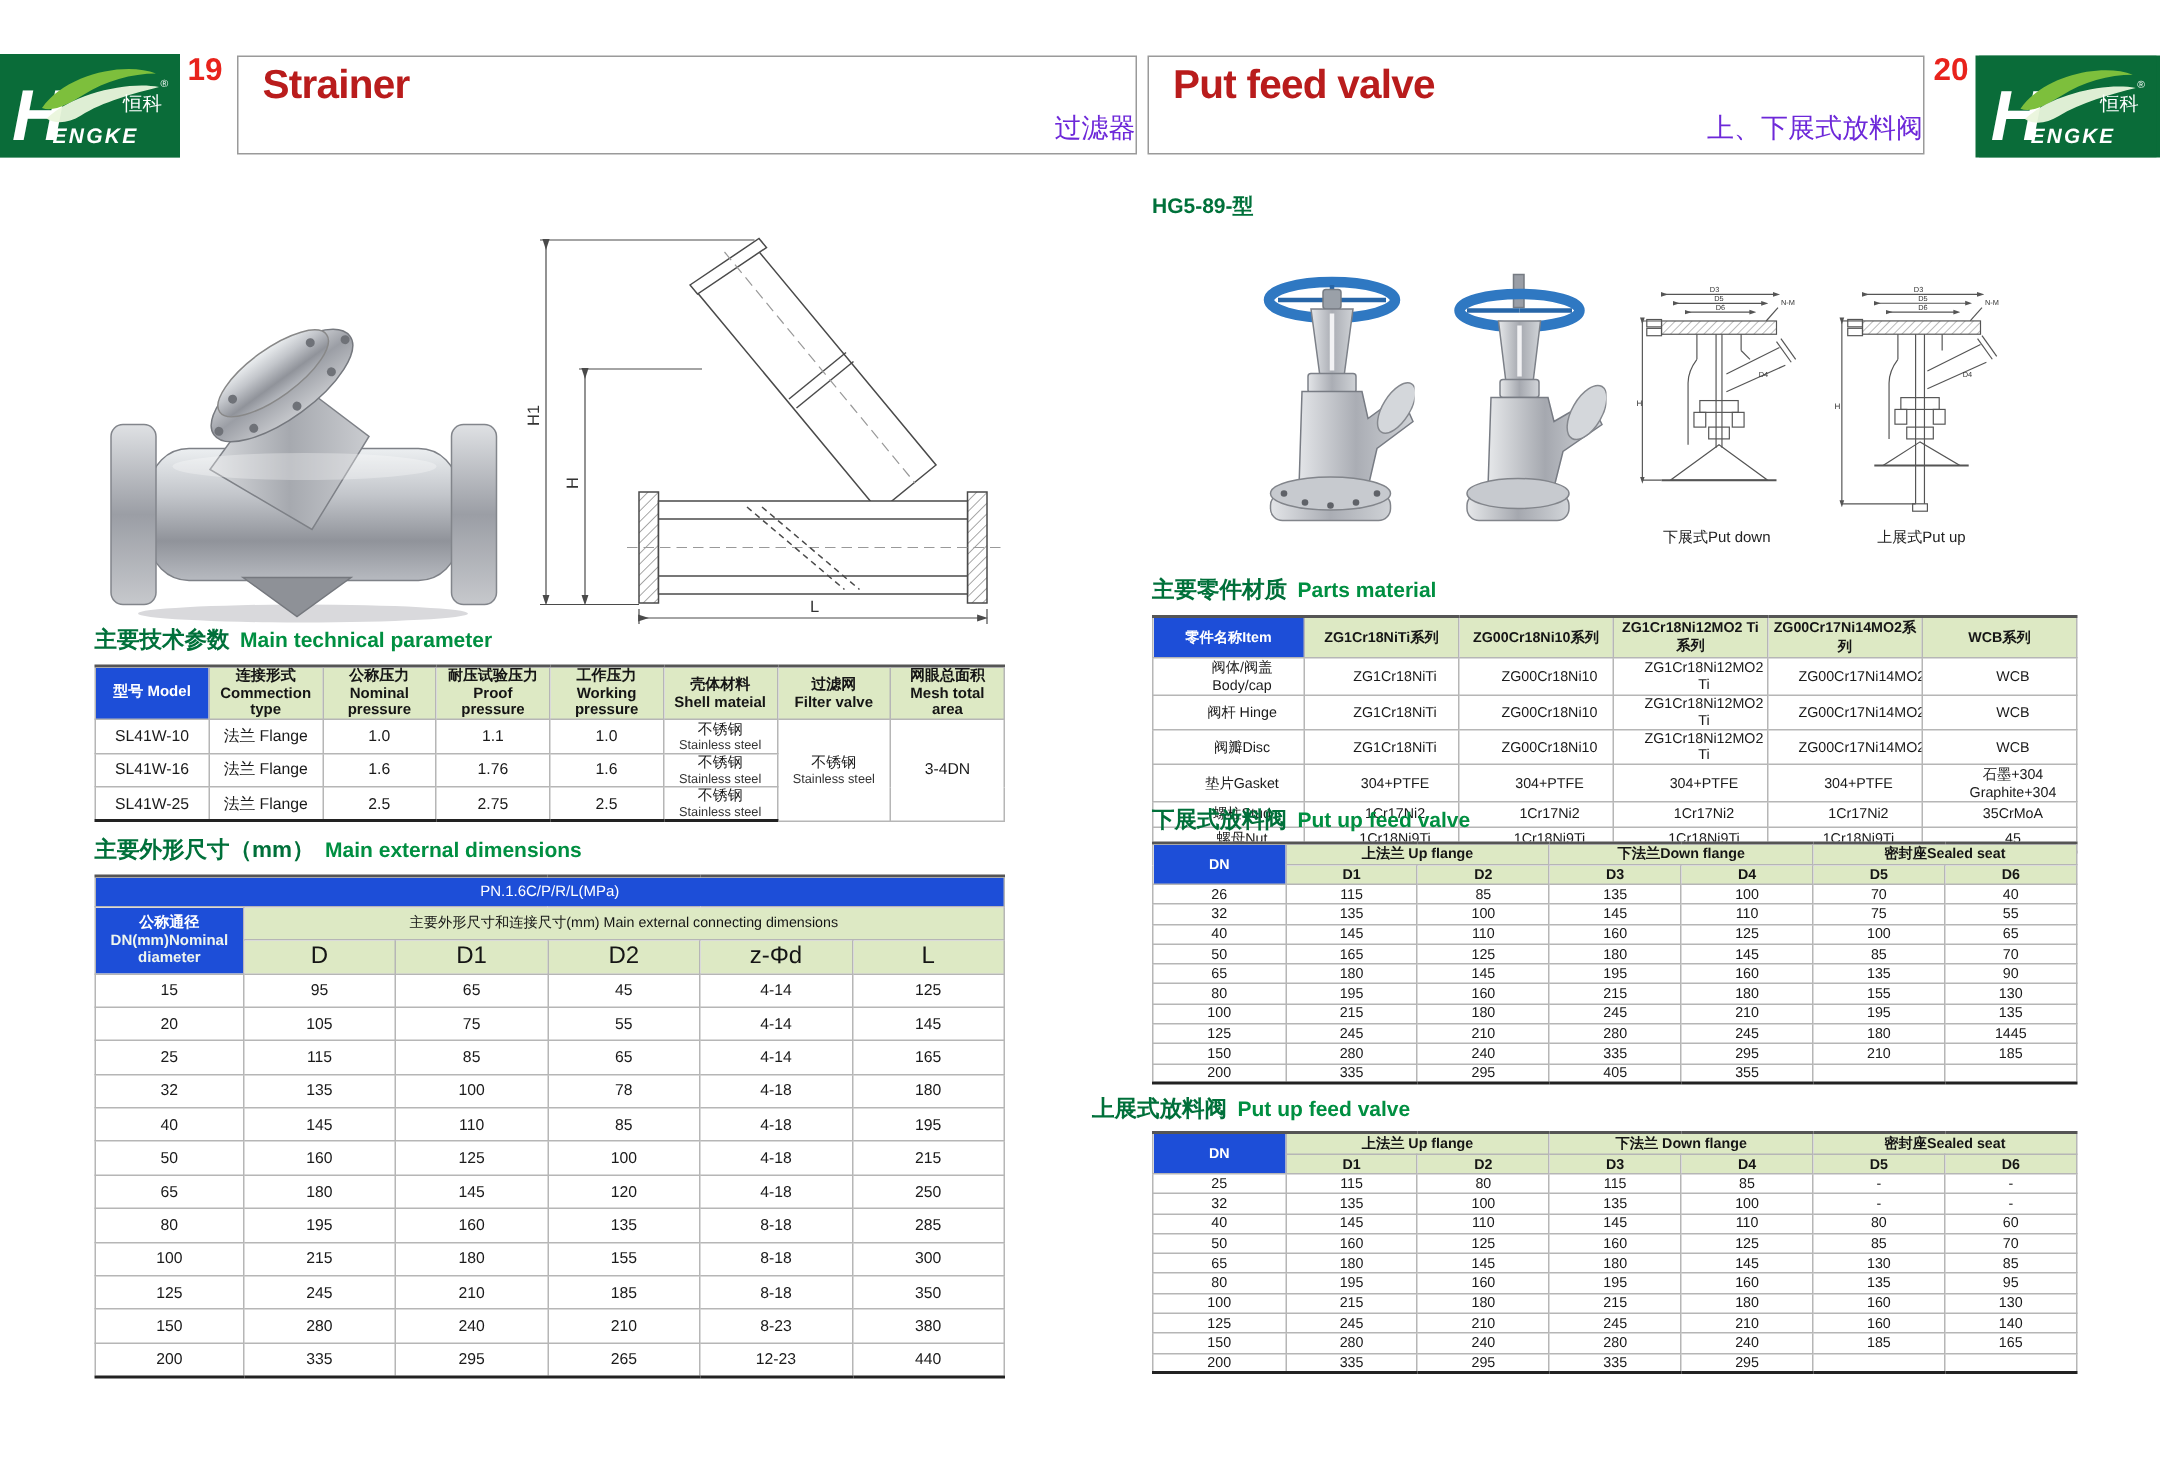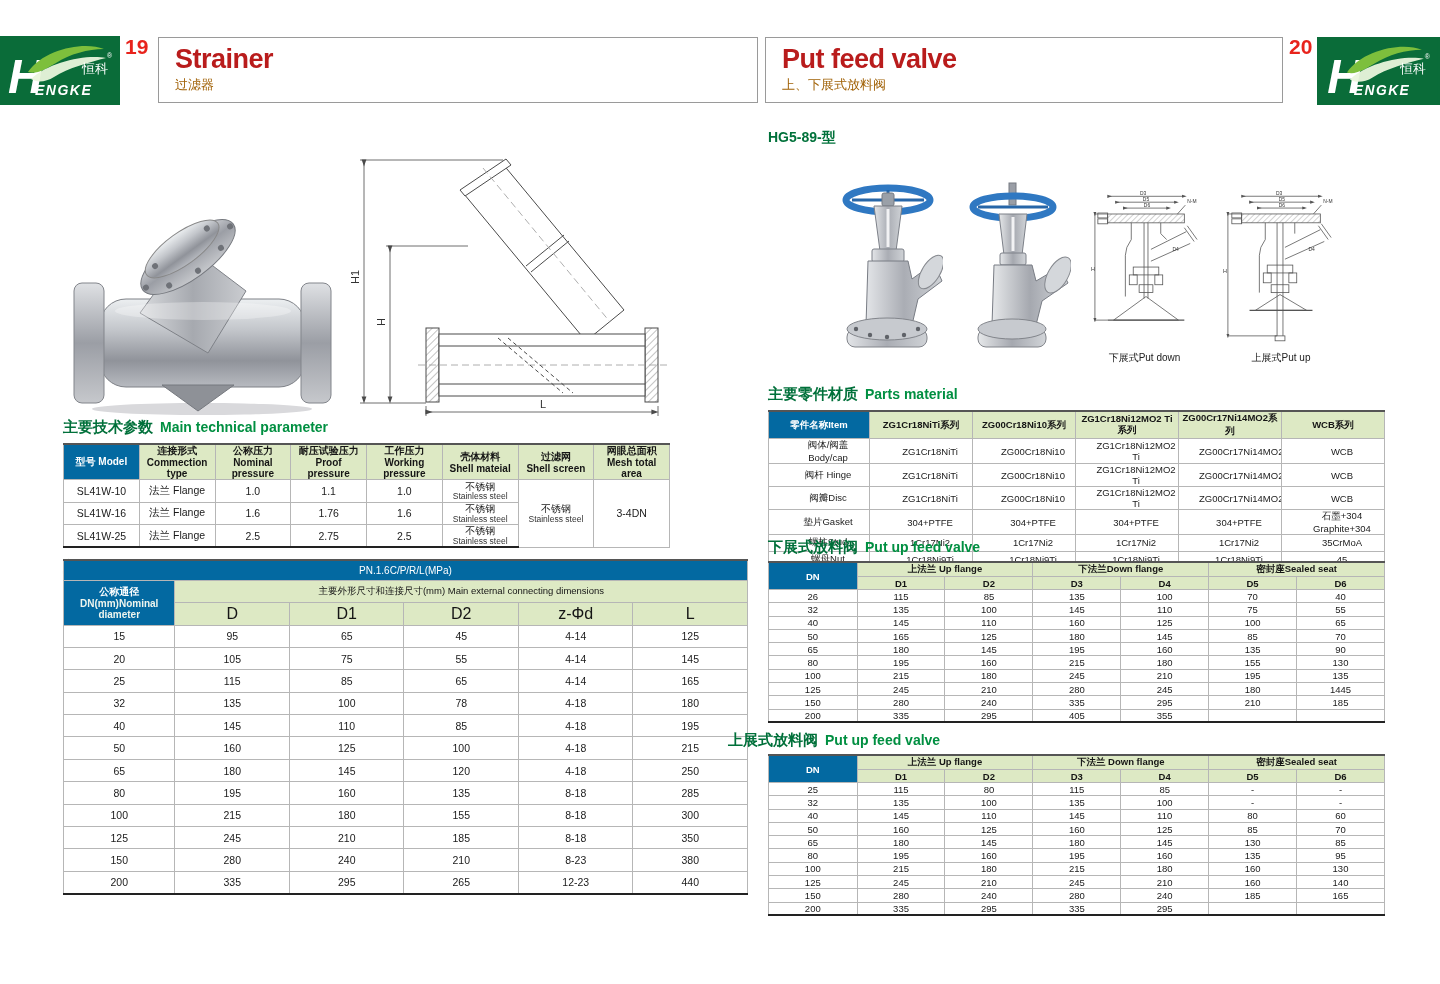--- a/index.html
+++ b/index.html
@@ -5,34 +5,34 @@
   html,body{margin:0;padding:0;background:#fff;}
   .page{position:relative;width:1440px;height:984px;background:#fff;overflow:hidden;
         font-family:"Liberation Sans","DejaVu Sans",sans-serif;color:#1a1a1a;}
   .abs{position:absolute;}
   
   .logo{background:#0a6c39;}
   .pagenum{color:#e8231c;font-weight:bold;font-size:21px;line-height:1;}
   .hbox{background:#fff;border:1px solid #9a9a9a;display:flex;flex-direction:column;
         justify-content:center;padding-left:16px;box-sizing:border-box;}
   .hbox .ten{color:#b91c1c;font-weight:bold;font-size:27px;line-height:1.02;letter-spacing:-0.5px;}
-  .hbox .tzh{color:#a16207;font-size:13px;margin-top:3px;}
+  .hbox .tzh{color:#6d28d9;font-size:18px;margin-top:3px;text-align:right;}
   
   .sec{white-space:nowrap;line-height:1;}
   .s-zh{color:#00703a;font-weight:bold;font-size:15px;margin-right:7px;}
   .s-en{color:#008f41;font-weight:bold;font-size:14px;}
   .model-label{color:#00713a;font-weight:bold;font-size:14px;}
   .cap{font-size:10px;color:#222;text-align:center;}
   
   .t{border-collapse:collapse;table-layout:fixed;background:#fff;}
   .t th,.t td{border:1px solid #b6b6b6;padding:0 2px;text-align:center;vertical-align:middle;
               font-weight:normal;overflow:hidden;box-sizing:border-box;}
   .t thead tr:first-child th{border-top:2px solid #555;}
   .t tbody tr:last-child td{border-bottom:2px solid #222;}
-  .dk{background:#0369a1;color:#fff;}
+  .dk{background:#1d4ed8;color:#fff;}
   .lt{background:#dde9c4;color:#151515;}
   .hz{font-size:10px;font-weight:700;line-height:1.2;}
   .he{font-size:10px;font-weight:700;line-height:1.1;}
   .dk .he{color:#eef5ee;}
   .two .c1{font-size:10px;line-height:1.15;}
   .two .c2{font-size:8.5px;color:#333;line-height:1.05;}
   .pn{font-size:10px;font-weight:700;}
   .span-h{font-size:9.5px;font-weight:700;}
   .t1 thead th{height:32px;}
   .t1 tbody td{height:22.5px;font-size:10.5px;}
@@ -200,21 +200,21 @@
         <th class="lt">
             <div class="hz">工作压力</div>
             <div class="he">Working pressure</div>
           </th>
         <th class="lt">
             <div class="hz">壳体材料</div>
             <div class="he">Shell mateial</div>
           </th>
         <th class="lt">
             <div class="hz">过滤网</div>
-            <div class="he">Shell screen</div>
+            <div class="he">Filter valve</div>
           </th>
         <th class="lt">
             <div class="hz">网眼总面积</div>
             <div class="he">Mesh total area</div>
           </th>
       </tr>
     </thead>
     <tbody>
       <tr>
         <td>SL41W-10</td>
@@ -254,21 +254,21 @@
             <div class="c2">Stainless steel</div>
           </td>
       </tr>
     </tbody>
   </table>
 
   <div class="abs sec" style="left:63px;top:559px;">
     <span class="s-zh">主要外形尺寸（mm）</span><span class="s-en">Main external dimensions</span>
   </div>
 
-  <table class="abs t t2" style="left:63px;top:559px;width:685px;padding-left:44px;">
+  <table class="abs t t2" style="left:63px;top:583px;width:607px;padding-left:44px;">
     <colgroup>
         <col style="width:16.3%">
         <col style="width:16.74%">
         <col style="width:16.74%">
         <col style="width:16.74%">
         <col style="width:16.74%">
         <col style="width:16.74%">
       </colgroup>
     <thead>
       <tr>

